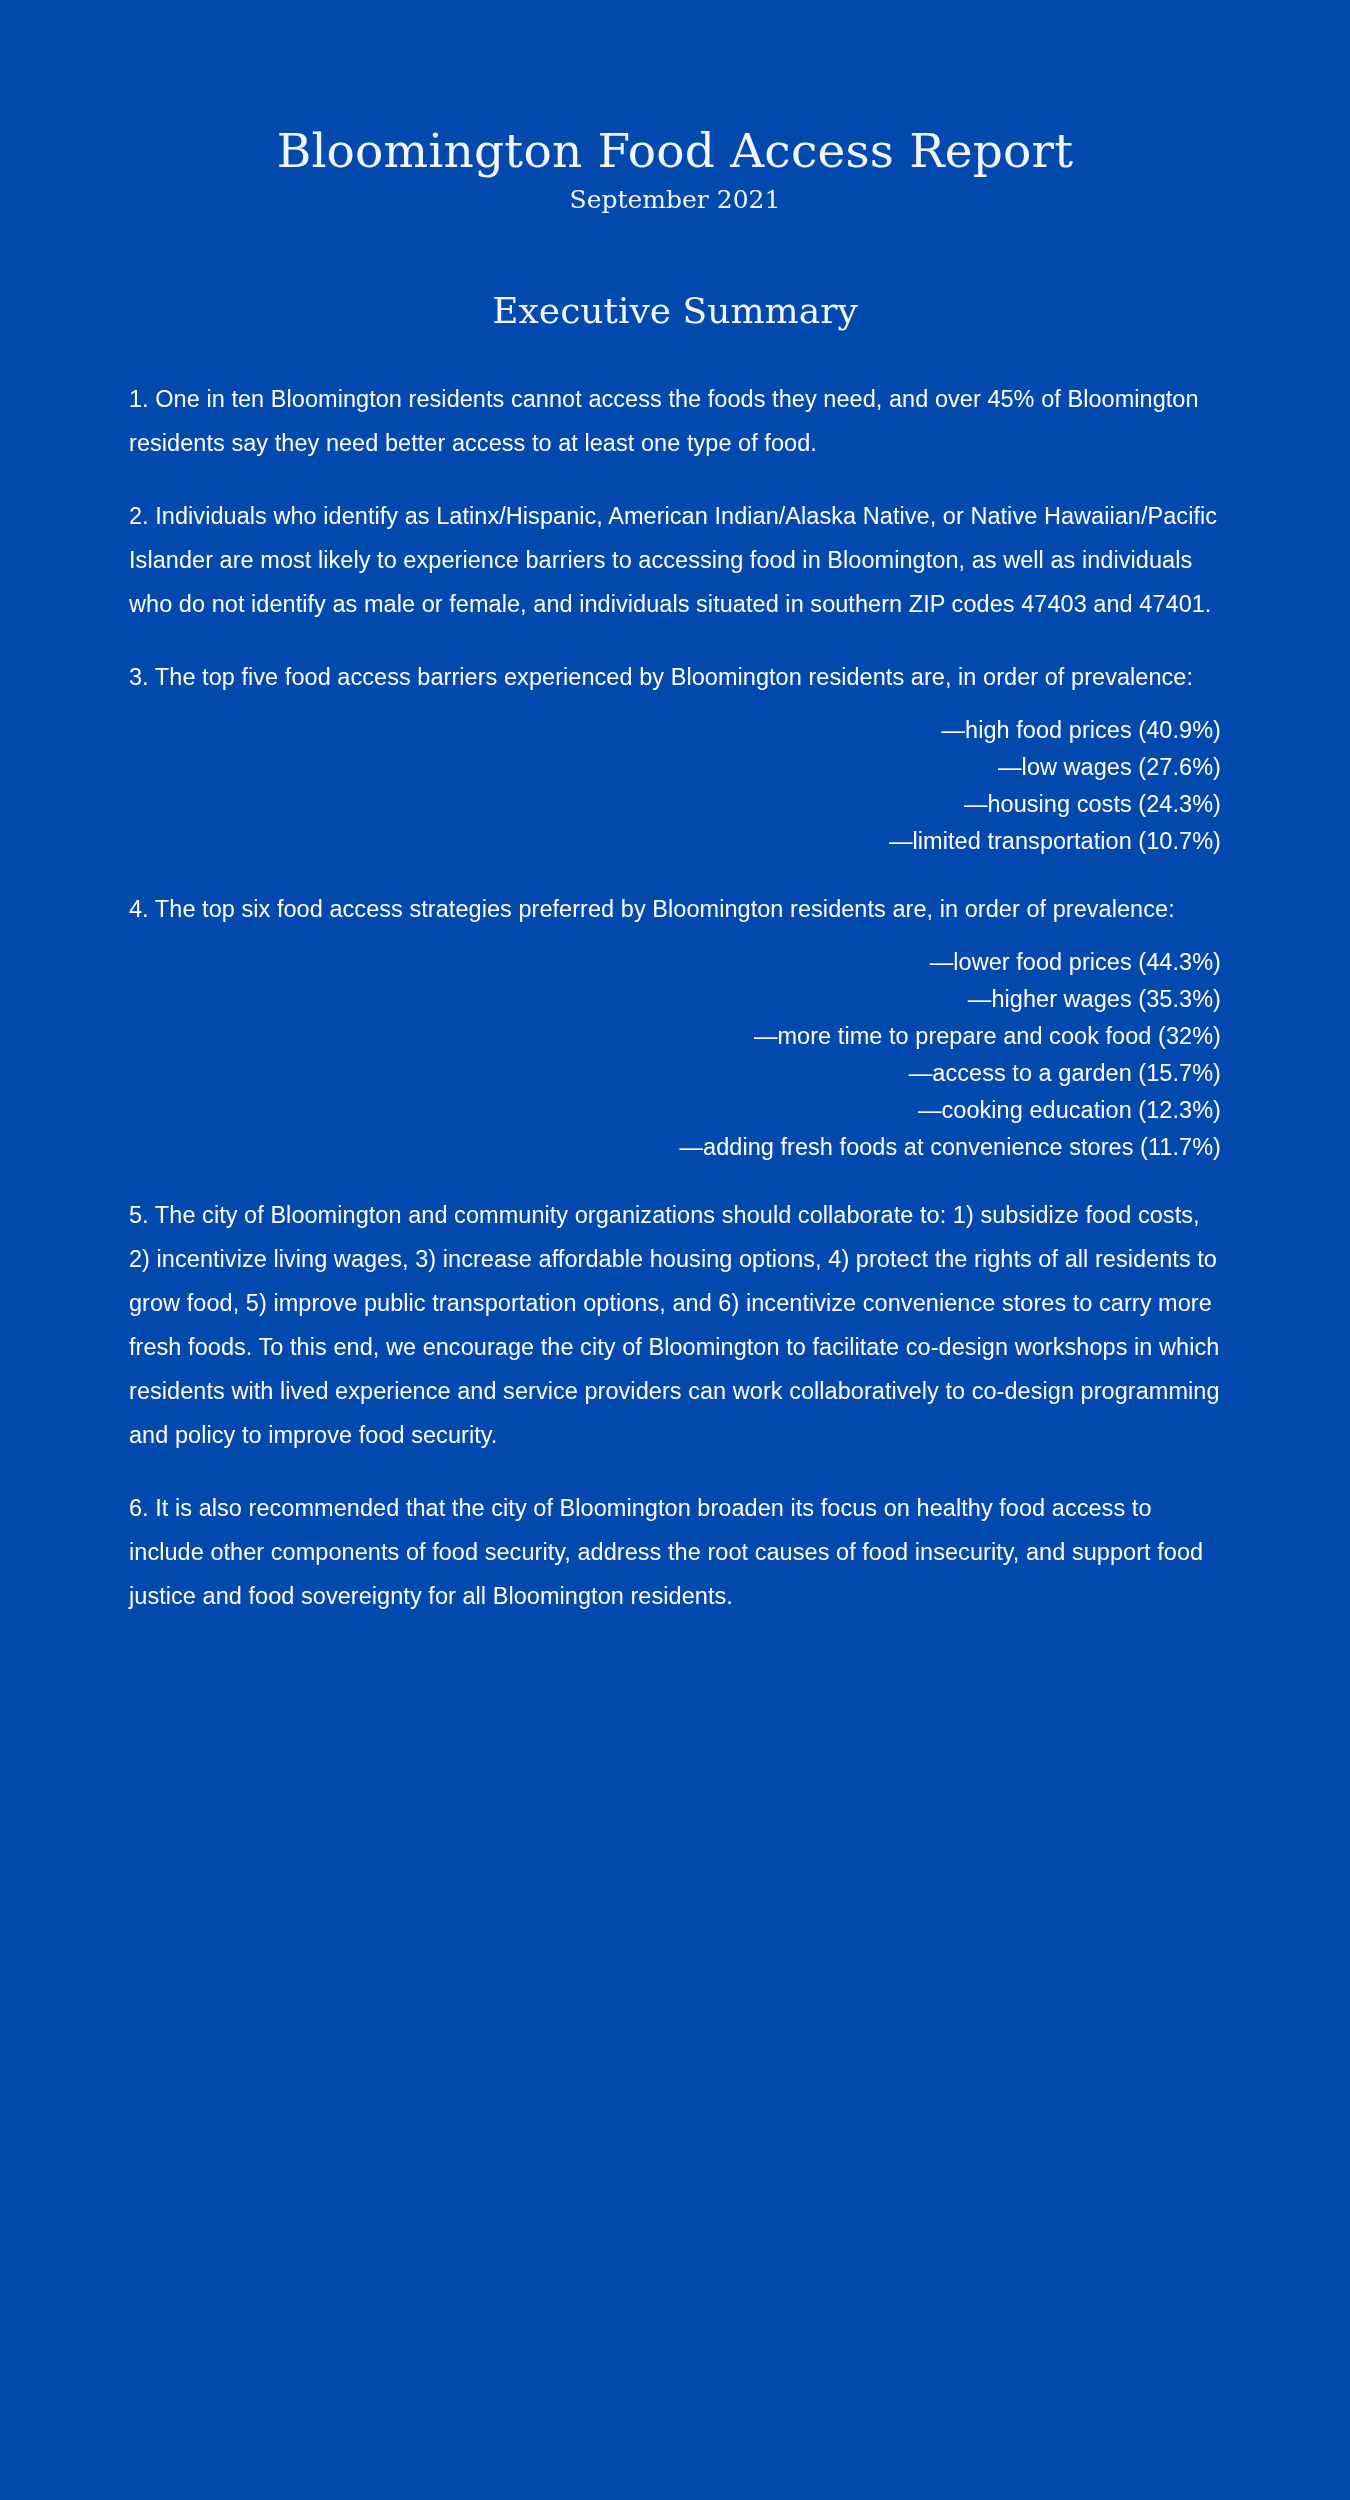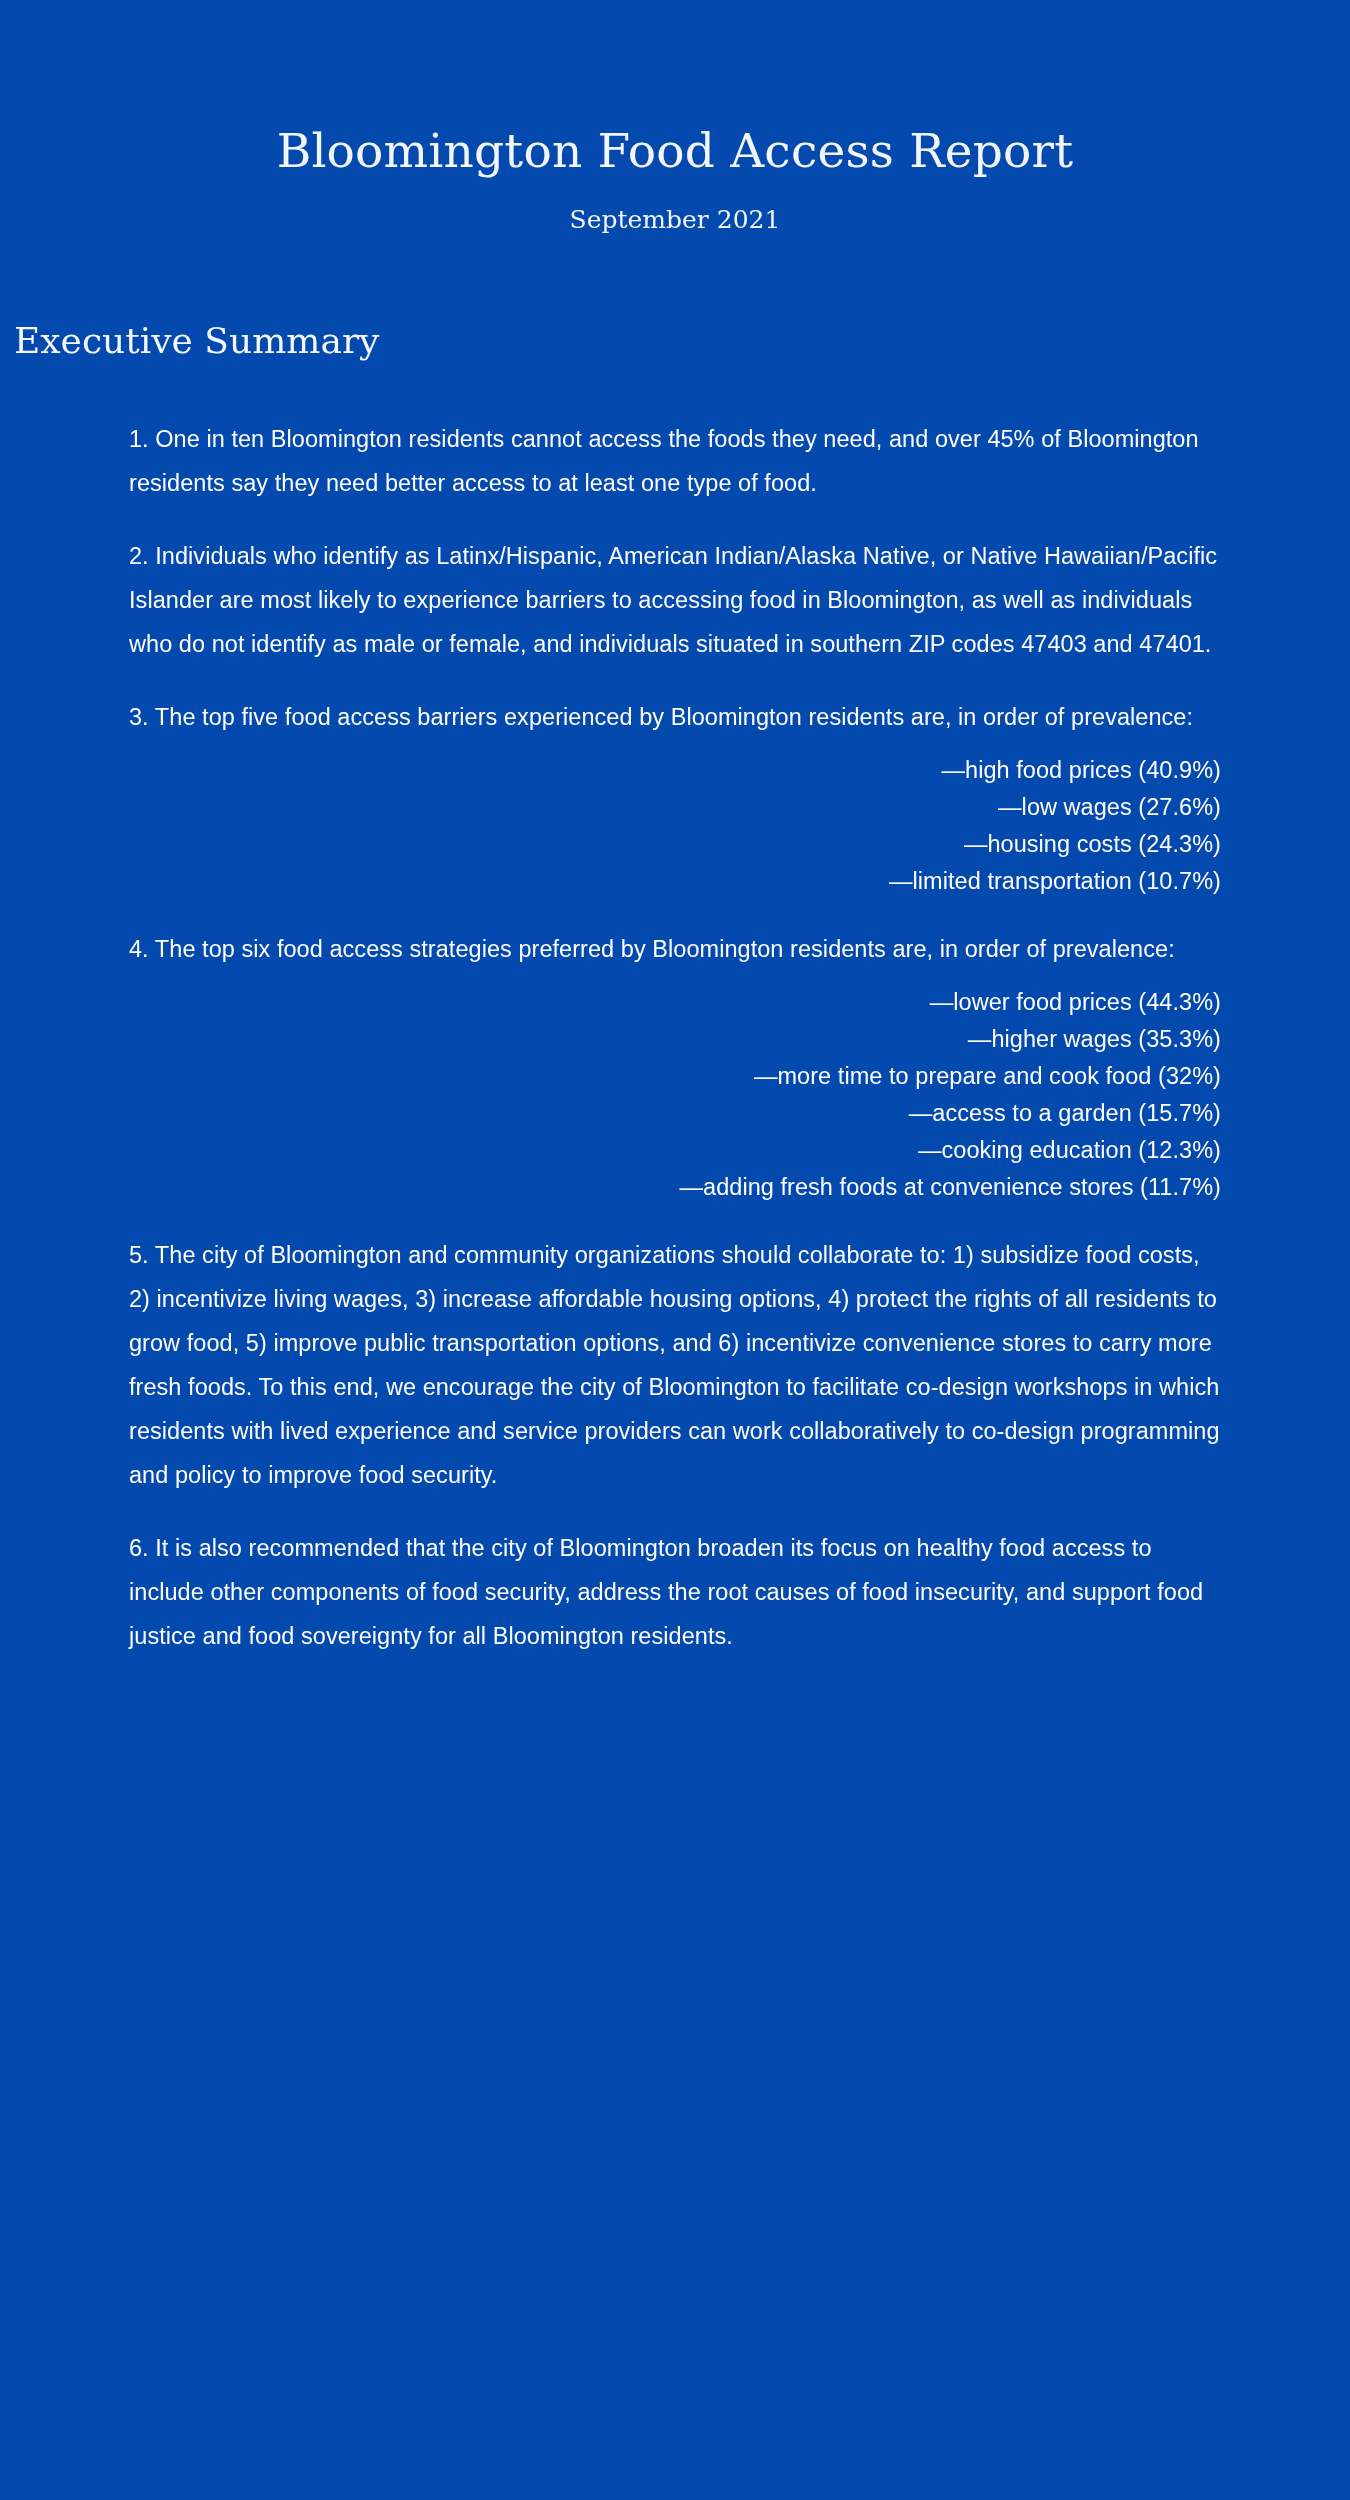--- a/index.html
+++ b/index.html
@@ -34,30 +34,31 @@
     font-weight: 400;
     letter-spacing: 0.2px;
     line-height: 1.1;
     margin: 0;
     color: #f2f6fb;
   }
   .report-date {
     font-family: "DejaVu Serif", "Liberation Serif", serif;
     font-size: 25px;
     font-weight: 400;
-    margin: 28px 0 0 0;
+    margin: 8px 0 0 0;
     color: #f2f6fb;
   }
 
   
   .section-heading {
     font-family: "DejaVu Serif", "Liberation Serif", serif;
     font-size: 36px;
     font-weight: 400;
-    margin: 14px;
+    text-align: center;
+    margin: 4px;
     padding-top: 72px;
     color: #f4f7fc;
   }
 
   
   .summary-body {
     margin: 0 auto;
     padding-top: 42px;
     width: 1120px;
     box-sizing: border-box;

